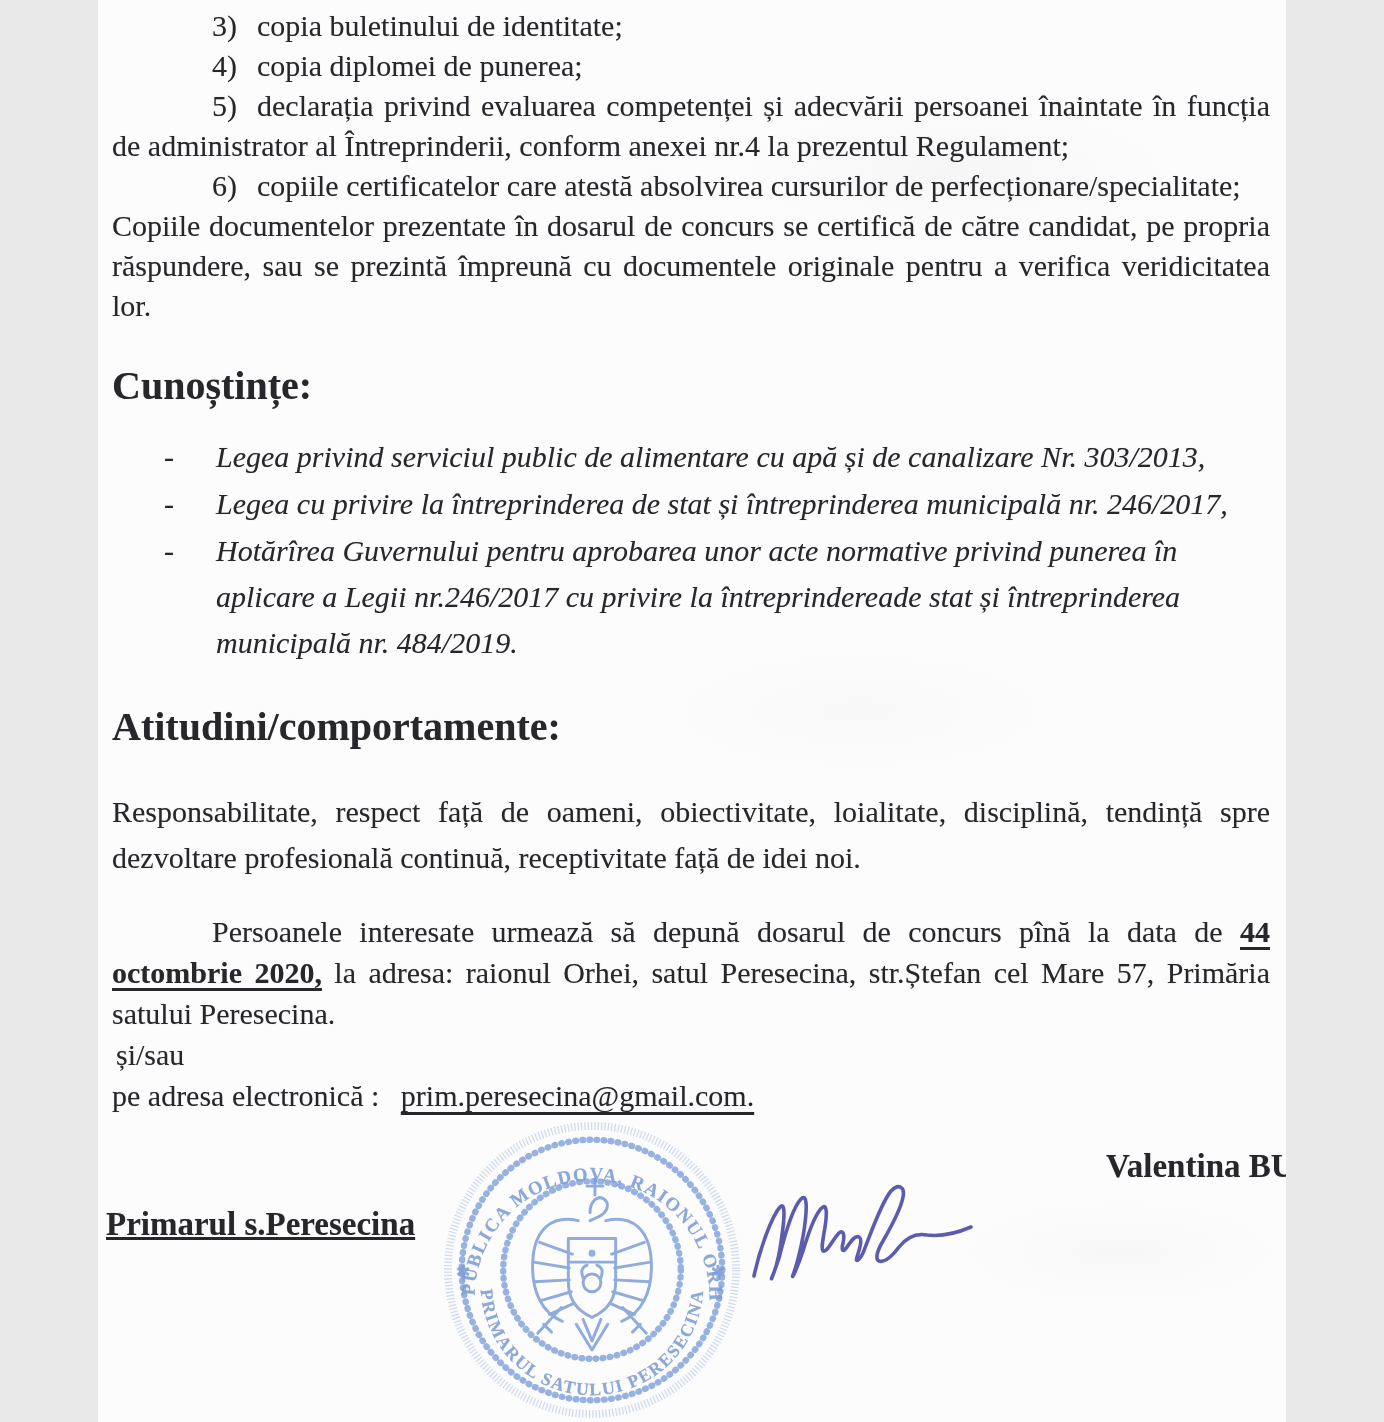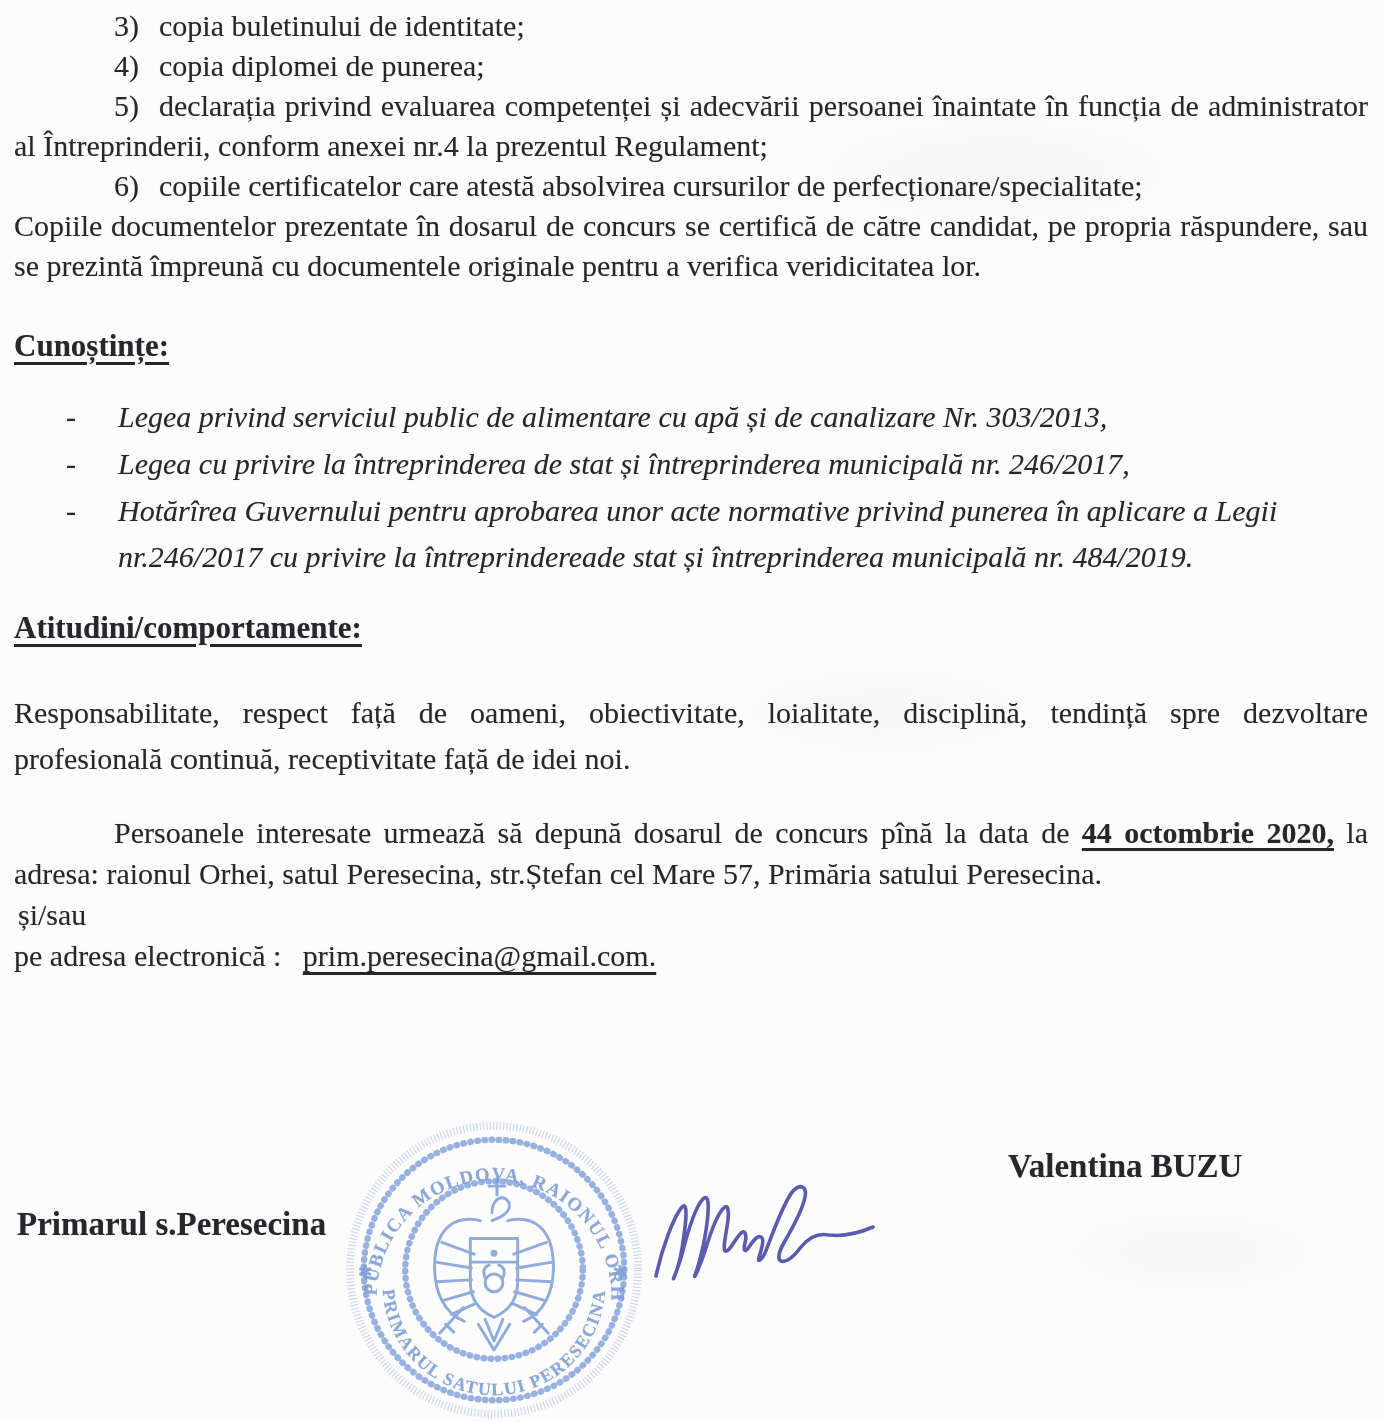--- a/index.html
+++ b/index.html
@@ -1,44 +1,44 @@
 <!DOCTYPE html>
 <html lang="ro"><head>
 <meta charset="utf-8">
 <style>
   html,body{margin:0;padding:0;}
   body{background:#e9e9ea;}
   .page{
     position:relative;
-    width:1384px;height:1422px;
+    width:1188px;height:1422px;
     margin:0 auto;
     background:#fcfcfc;
     background-image:
       radial-gradient(ellipse 300px 90px at 72% 12%, rgba(190,193,200,.10), transparent 70%),
       radial-gradient(ellipse 260px 80px at 64% 50%, rgba(190,193,200,.08), transparent 70%),
       radial-gradient(ellipse 220px 70px at 86% 88%, rgba(190,193,200,.09), transparent 70%);
     overflow:hidden;
     box-sizing:border-box;
     padding:6px 16px 0 14px;
     font-family:"Liberation Serif","DejaVu Serif",serif;
     color:#26262b;
     font-size:30px;
     text-shadow:0 0 1px rgba(40,40,45,.28);
   }
   p{margin:0;}
   .top p{line-height:40px;}
   .ind{text-indent:100px;}
   .just{text-align:justify;}
   .num{margin-right:20px;}
   h2{
-    font-size:31px;line-height:40px;font-weight:bold;margin:0;
-    text-decoration:underline;text-decoration-thickness:3px;text-underline-offset:6px;
+    font-size:40px;line-height:40px;font-weight:bold;margin:0;
+    text-decoration-thickness:3px;text-underline-offset:6px;
   }
   .h-cun{margin-top:40px;}
-  .h-atit{margin-top:28px;}
+  .h-atit{margin-top:41px;}
   ul.knowledge{
     list-style:none;margin:28px 0 0 0;padding:0;font-style:italic;
   }
   ul.knowledge li{
     position:relative;
     padding-left:104px;
     line-height:46px;
     margin-bottom:1px;
     text-align:left;
   }
@@ -51,21 +51,21 @@
   .bu{font-weight:bold;text-decoration:underline;text-decoration-thickness:2.5px;text-underline-offset:5px;}
   .sisau{line-height:41px;margin-left:4px;}
   .emailline{line-height:41px;}
   .email-label{margin-right:14px;}
   .email{text-decoration:underline;text-underline-offset:6px;}
   .tel{margin-top:26px;line-height:42px;}
   .tel b{margin-right:10px;}
   .footer-left,.footer-right{
     position:absolute;font-weight:bold;font-size:33px;white-space:nowrap;
   }
-  .footer-left{left:17px;top:1206px;}
+  .footer-left{left:8px;top:1206px;text-decoration:underline;}
   .footer-right{left:1008px;top:1148px;}
   .stamp{position:absolute;left:346px;top:1120px;}
   .sig{position:absolute;left:648px;top:1176px;}
 </style>
 </head>
 <body>
 
 <div class="page">
 
   <div class="top">

